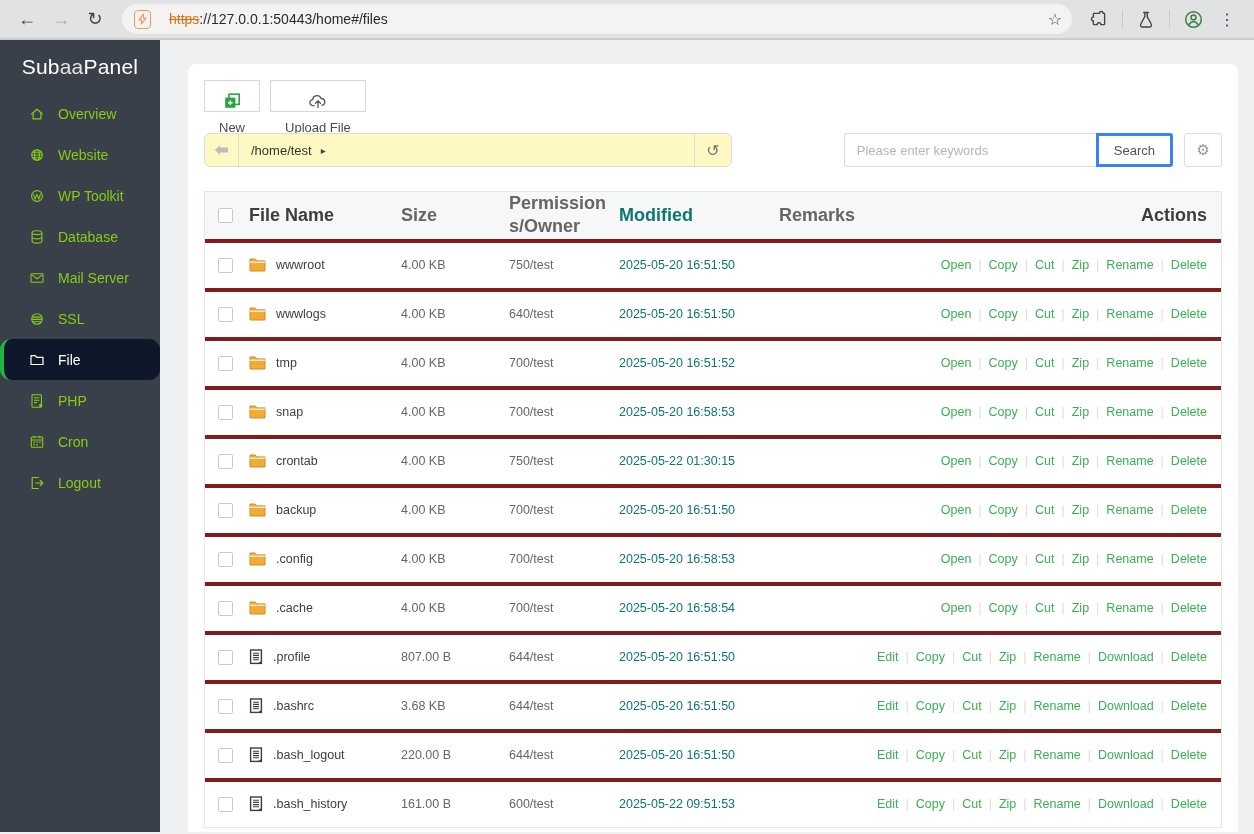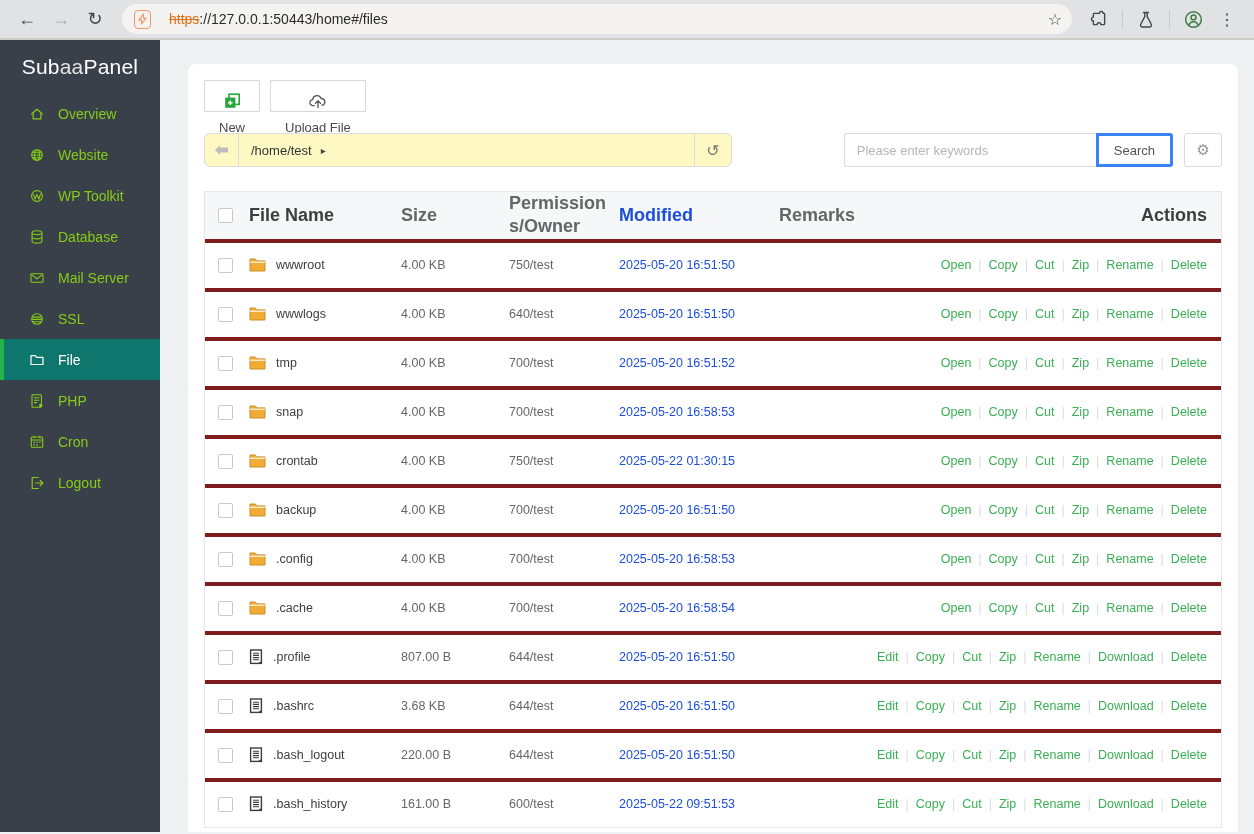--- a/index.html
+++ b/index.html
@@ -30,21 +30,21 @@
   .kebab { font-size:16px; letter-spacing:0; }
   
   .app { display:flex; height:792px; }
   .sidebar { width:160px; background:#3a4049; flex-shrink:0; display:flex; flex-direction:column; }
   .brand { height:53px; display:flex; align-items:center; justify-content:center;
     color:#fff; font-size:21px; letter-spacing:.2px; }
   .brand .green { color:#e5e5e5; }
   .nav-item { height:41px; display:flex; align-items:center; gap:13px;
     padding-left:24px; border-left:4px solid transparent;
     color:#84cc16; font-size:14px; cursor:pointer; }
-  .nav-item.active { background:#0f766e; border-left-color:#23b445; color:#fff; }
+  .nav-item.active { background:#0f172a; border-left-color:#23b445; color:#fff;border-radius:11px; }
   .nav-icon { width:17px; display:flex; align-items:center; justify-content:center; }
   .nav-icon svg { display:block; }
   
   .content { flex:1; padding:24px 16px 0 28px; overflow:hidden; }
   .card { background:#fff; border-radius:8px 8px 0 0; height:100%; padding:16px; }
   .toolbar { display:flex; gap:10px; }
   .btn {
     display:inline-flex; align-items:center; gap:8px; height:32px; padding:12px 14px;
     background:#fff; border:1px solid #d8d8d8; border-radius:0;
     font-size:13px; color:#4a4a4a; cursor:pointer; font-family:inherit;flex-direction:column;
@@ -71,21 +71,21 @@
     font-weight:700; color:#3e3e3e; font-size:18px; }
   .trow { display:flex; align-items:center; height:49px; border-top:4px solid #7f1d1d; font-size:12.5px; }
   .cell { flex-shrink:0; }
   .c-check { width:44px; padding-left:13px; display:flex; align-items:center; }
   .checkbox { width:15px; height:15px; background:#fff; border:1px solid #c9c9c9; border-radius:2px; cursor:pointer; }
   .c-name { width:152px; display:flex; align-items:center; gap:10px; color:#3e3e3e; }
   .fname { cursor:pointer; }
   .c-size { width:108px; color:#666; }
   .c-perm { width:110px; color:#666; }
   .thead .c-perm { word-break:break-all; white-space:normal; line-height:1.3; padding-right:10px; }
-  .c-mod { width:160px; color:#1d4ed8; }
+  .c-mod { width:160px; color:#0f766e; }
   .c-remarks { flex:1 1 auto; color:#666; min-width:0; }
   .c-actions { margin-left:auto; padding-right:14px; display:flex; align-items:center; white-space:nowrap; }
   .alink { color:#3ab054; cursor:pointer; }
   .sep { color:#dcdcdc; margin:0 7px; }
   .file-icon { display:flex; align-items:center; }
 </style>
 </head>
 <body>
 
 <div class="chrome">

